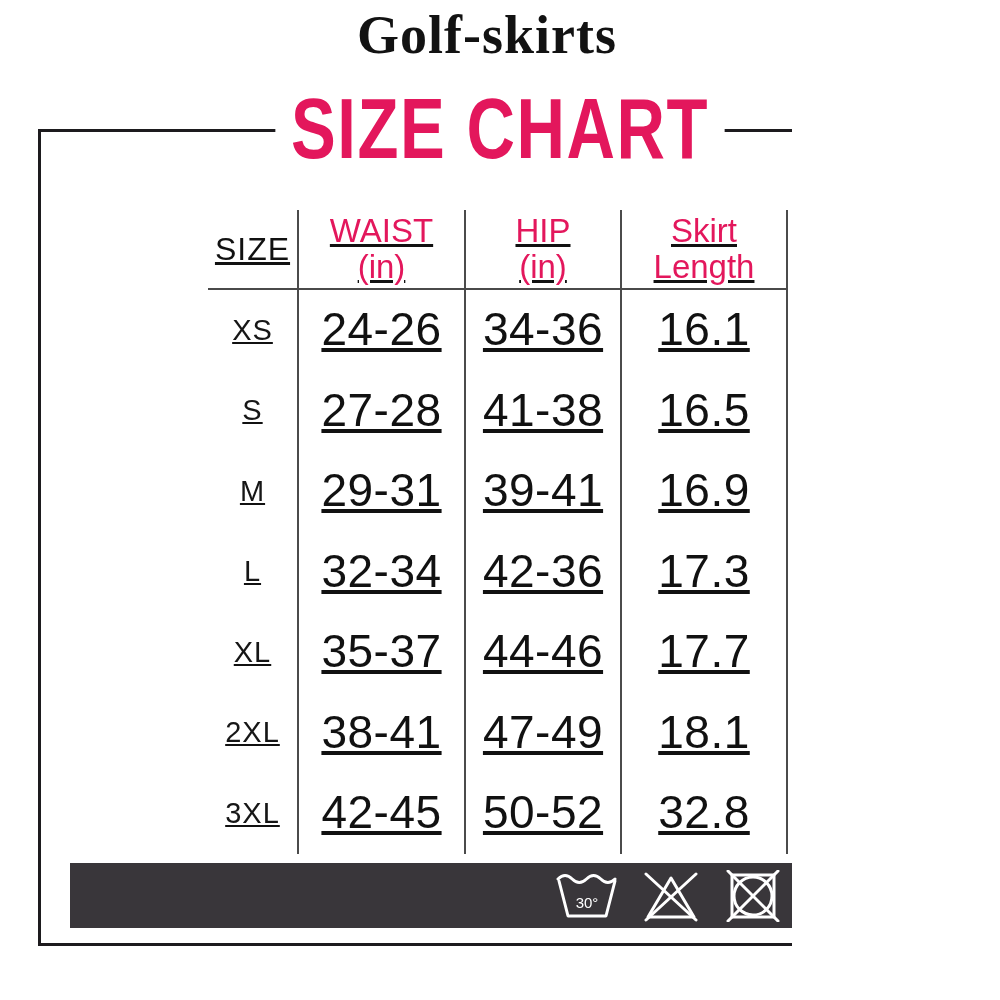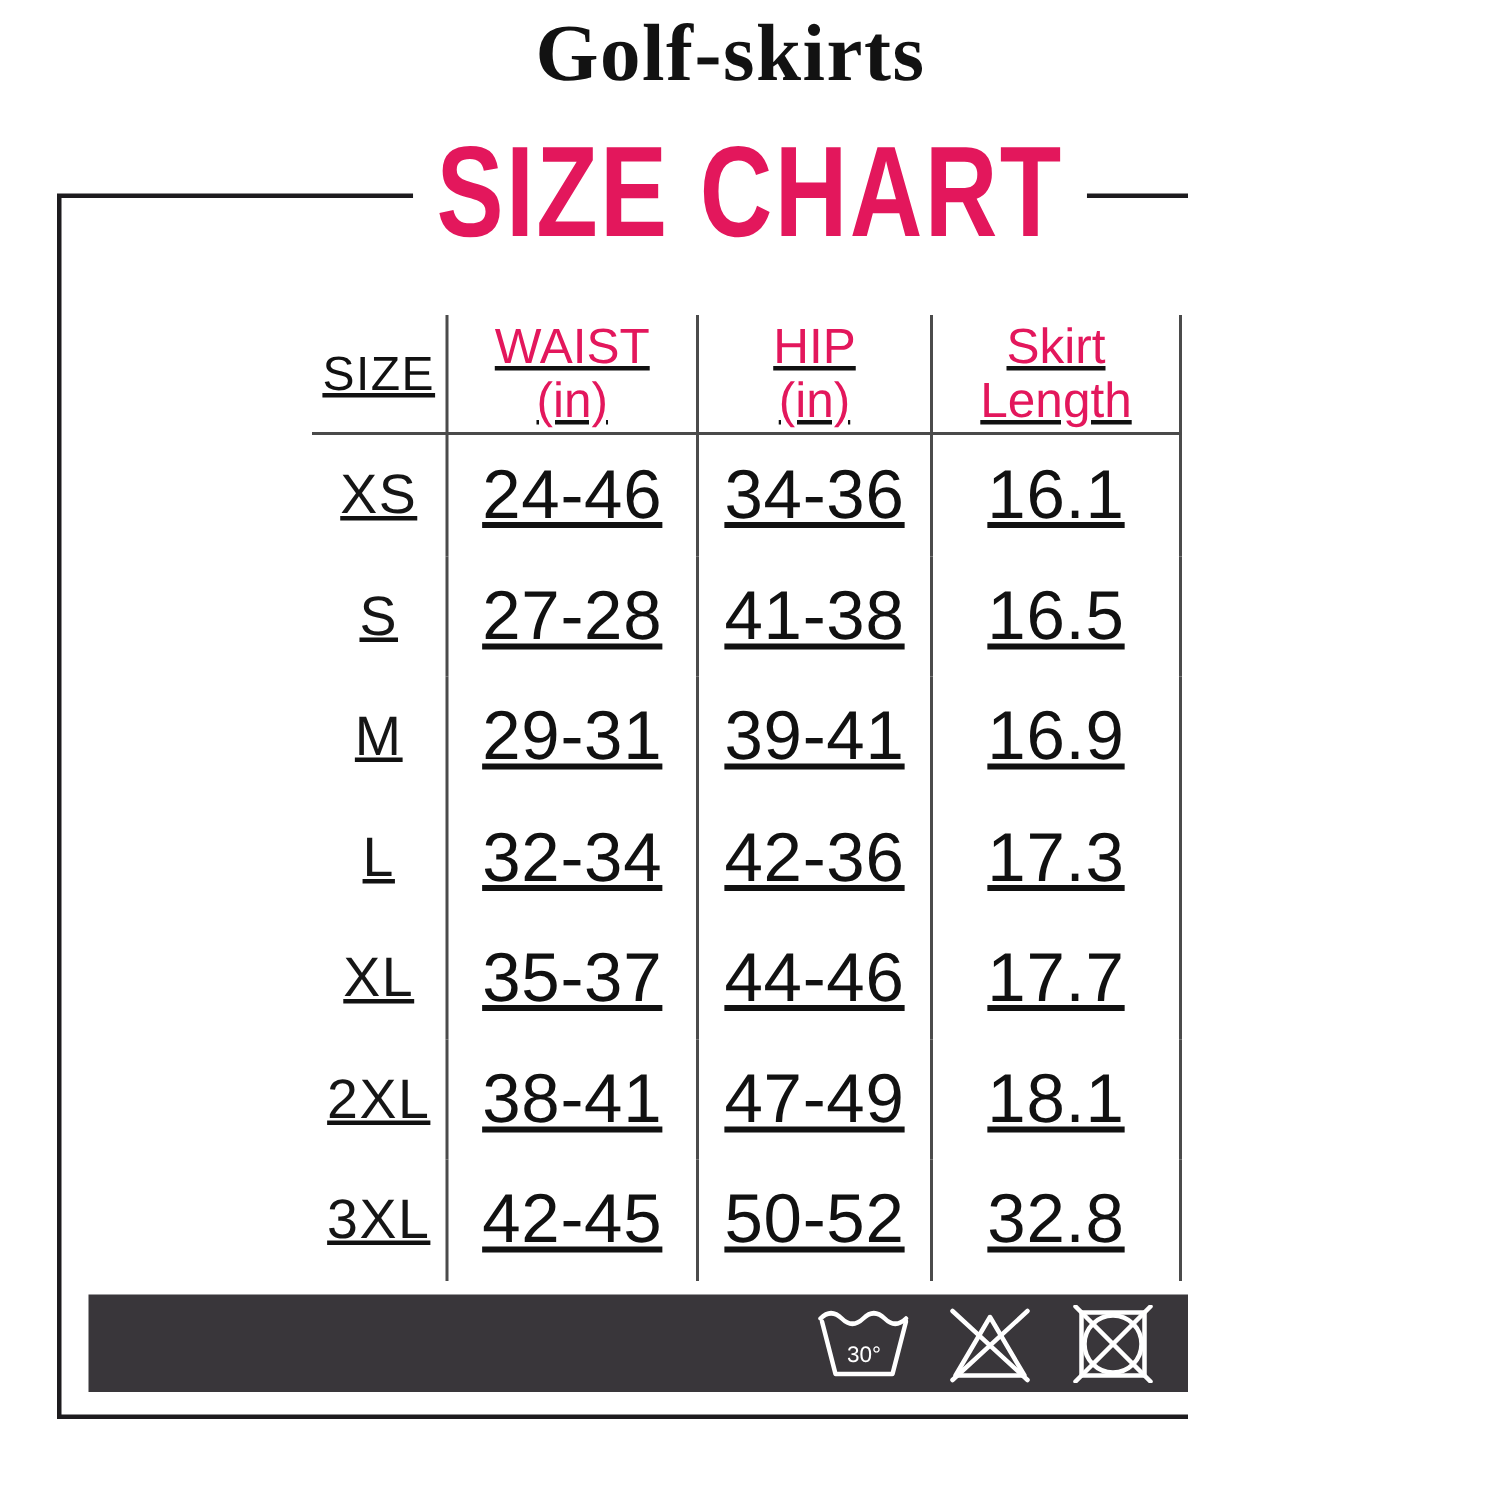--- a/index.html
+++ b/index.html
@@ -36,25 +36,25 @@
   .thead{height:78px;border-bottom:2px solid #4a4a4a;}
   .tbody-row{height:80.5px;}
   .cell{
     display:flex;align-items:center;justify-content:center;
     text-align:center;line-height:1.08;
   }
   .vline{border-left:2px solid #4b4b4b;}
   .vline-r{border-right:2px solid #4b4b4b;}
   .hdr{font-size:33px;color:#e3175c;}
   .hdr-size{font-size:32px;color:#111;letter-spacing:1px;}
-  .cell-size{font-size:37px;color:#161616;letter-spacing:1px;}
+  .cell-size{font-size:29px;color:#161616;letter-spacing:1px;}
   .cell-num{font-size:46px;color:#111;letter-spacing:0.5px;}
   
   .care-bar{
-    position:absolute;left:59px;top:863px;width:883px;height:65px;
+    position:absolute;left:70px;top:863px;width:883px;height:65px;
     background:#39363a;display:flex;align-items:center;
     justify-content:flex-end;gap:21px;
     box-sizing:border-box;z-index:2;
   }
   .care-bar svg{display:block;}
 </style>
 </head>
 <body>
 
 <div class="canvas">
@@ -86,21 +86,21 @@
       <div class="cell hdr vline vline-r">
         <div>
             <div>Skirt</div>
             <div>Length</div>
           </div>
       </div>
     </div>
 
     <div class="trow tbody-row">
       <div class="cell cell-size">XS</div>
-      <div class="cell cell-num vline">24-46</div>
+      <div class="cell cell-num vline">24-26</div>
       <div class="cell cell-num vline">34-36</div>
       <div class="cell cell-num vline vline-r">16.1</div>
     </div>
     <div class="trow tbody-row">
       <div class="cell cell-size">S</div>
       <div class="cell cell-num vline">27-28</div>
       <div class="cell cell-num vline">41-38</div>
       <div class="cell cell-num vline vline-r">16.5</div>
     </div>
     <div class="trow tbody-row">

